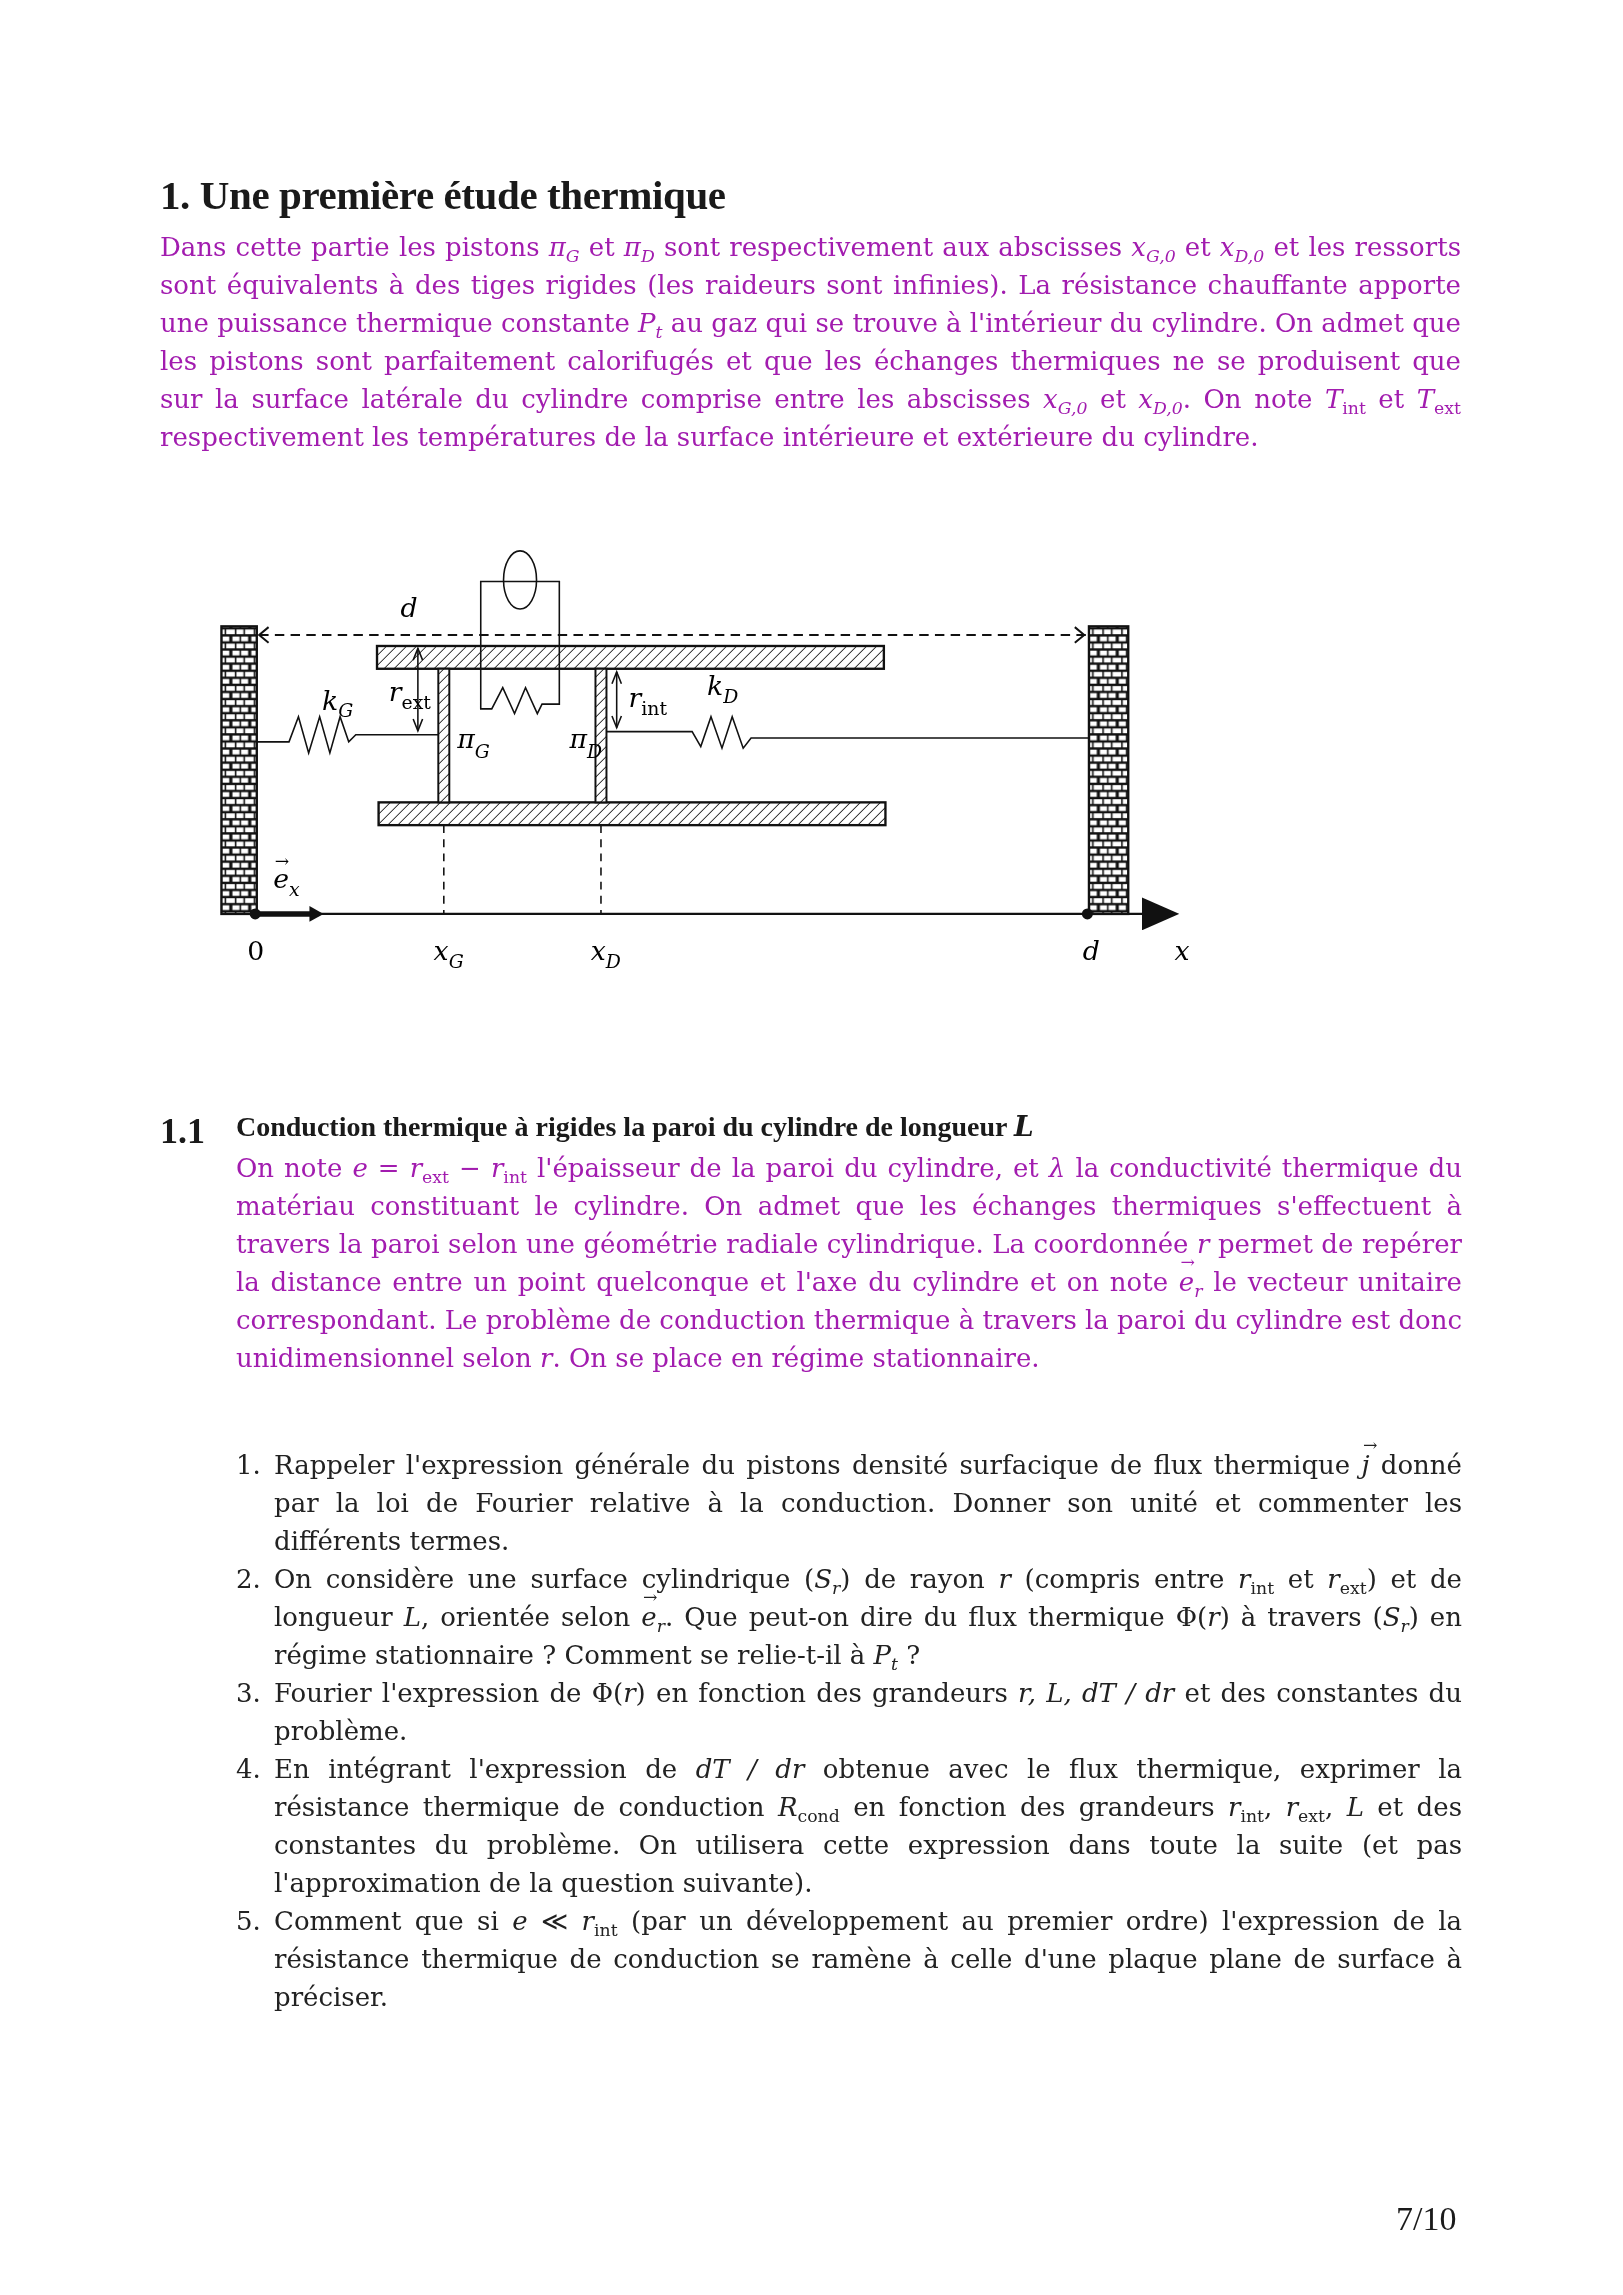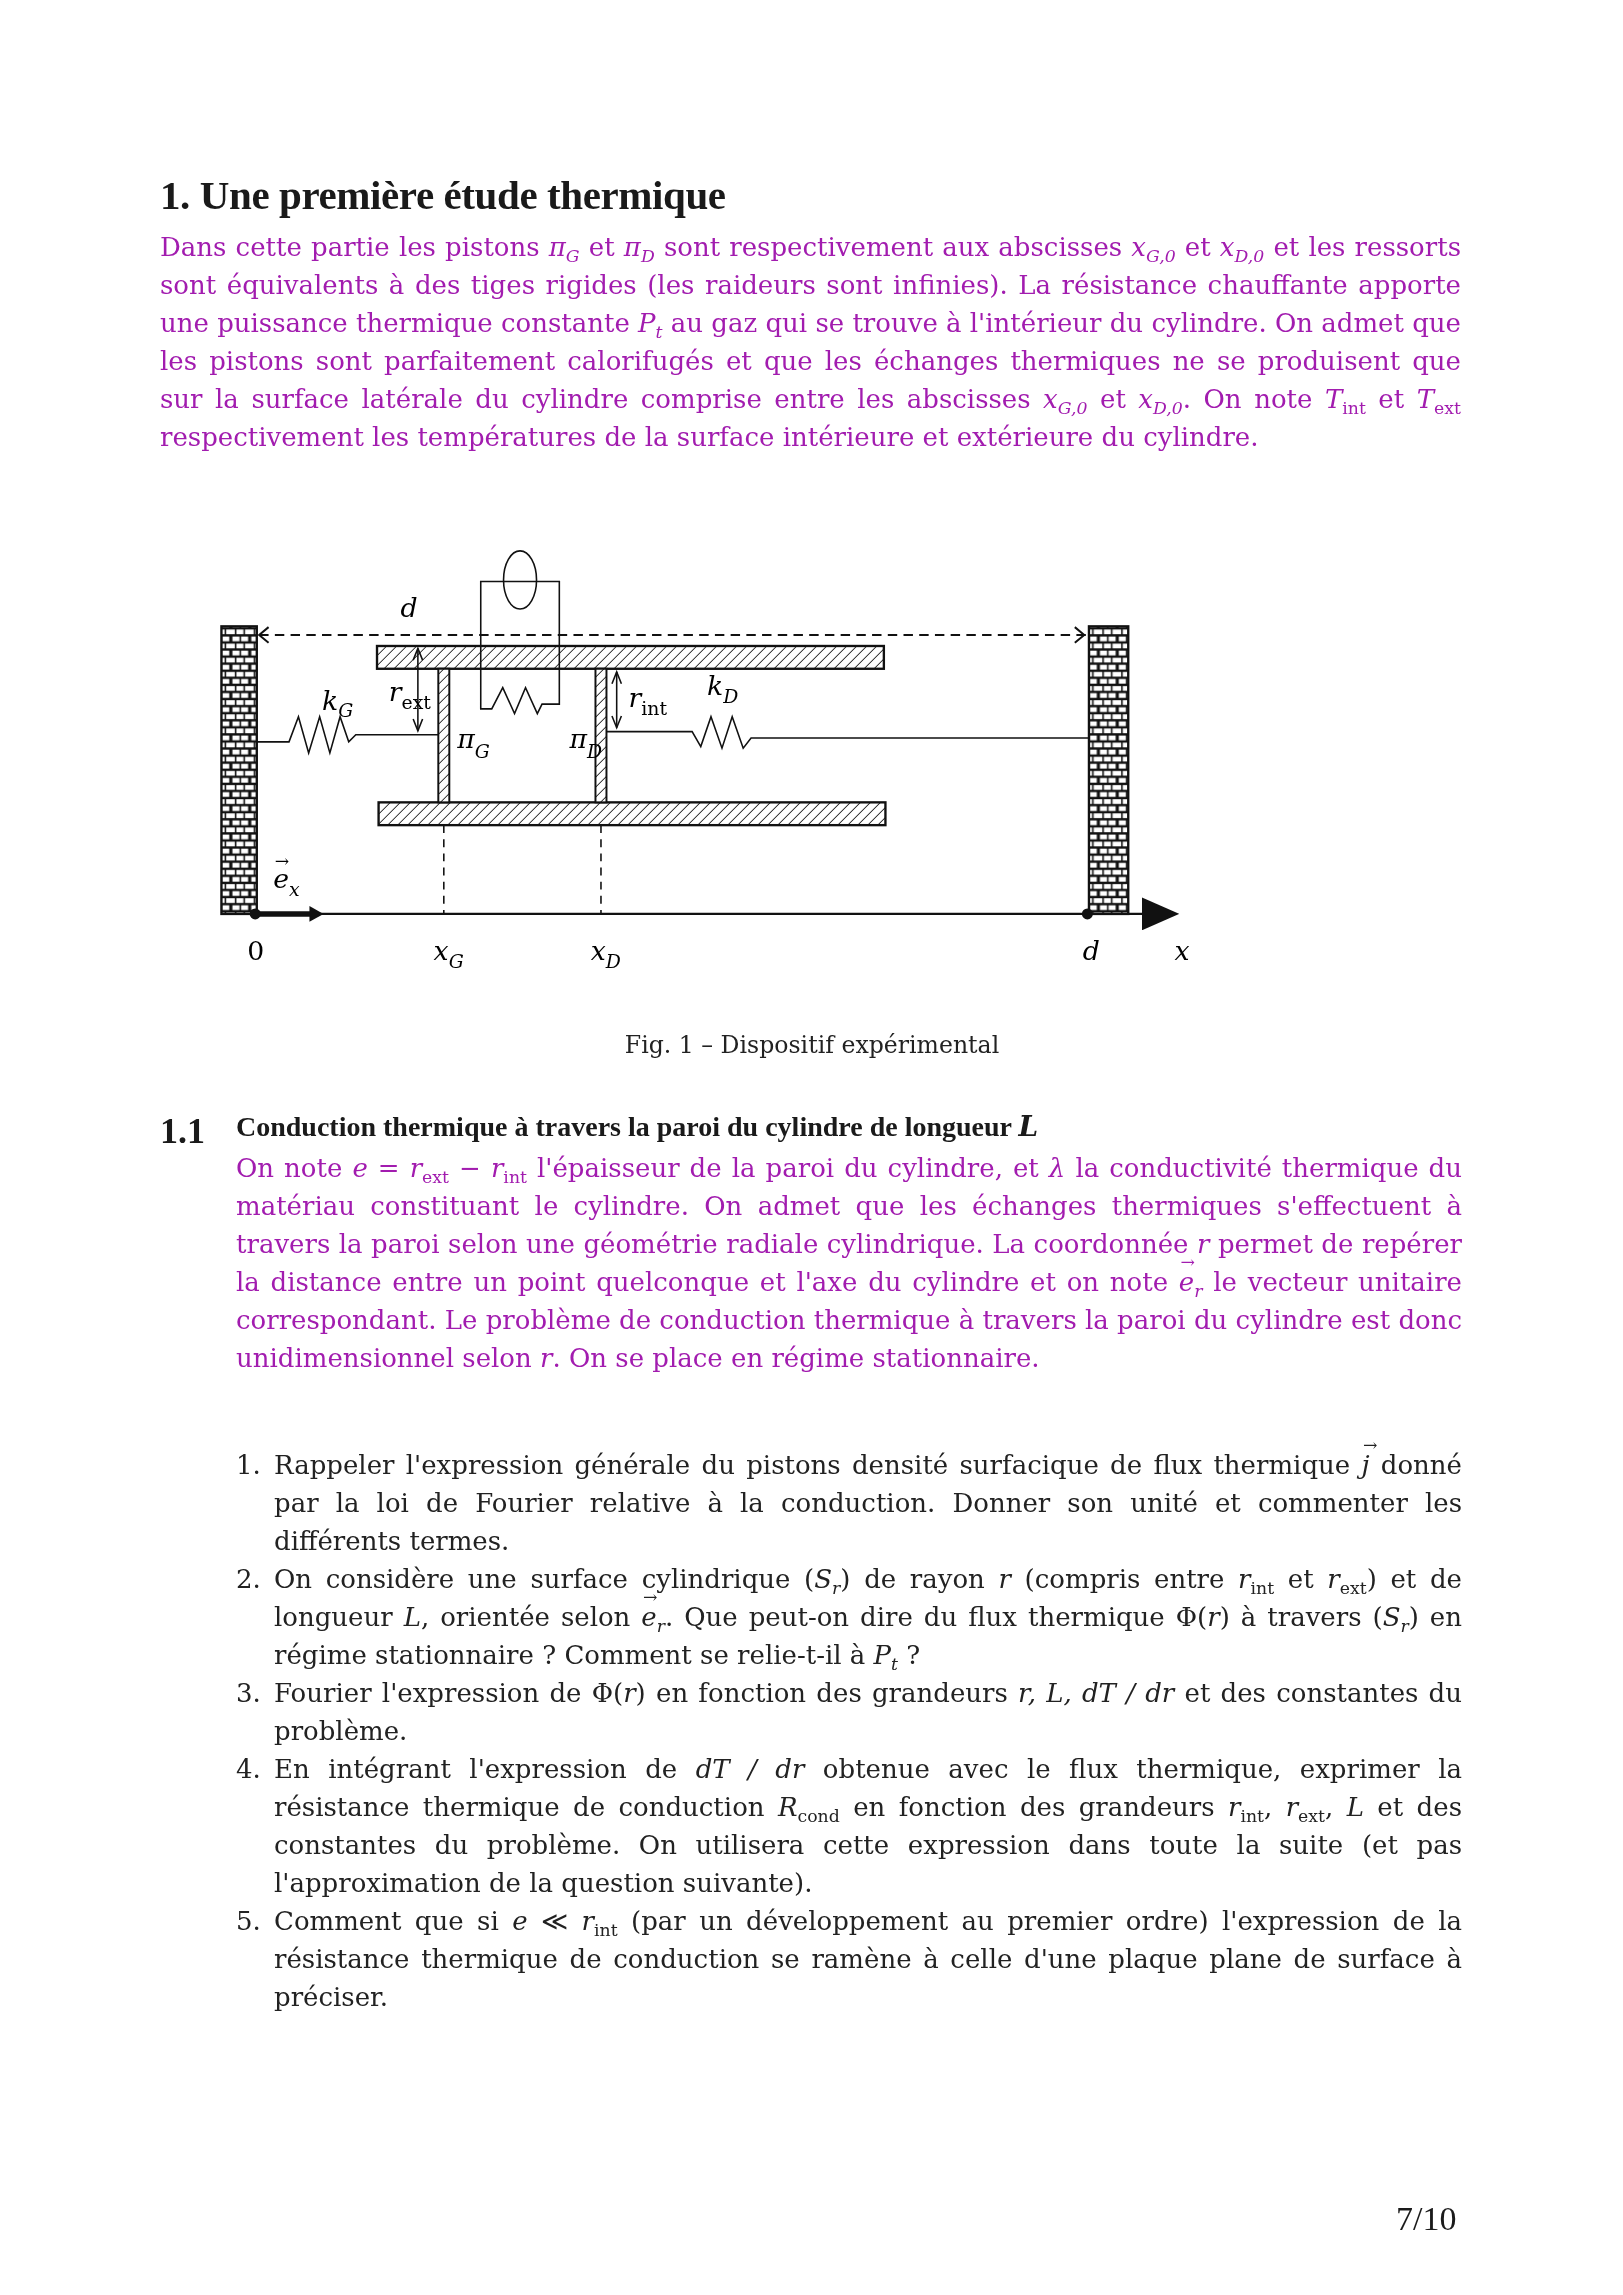--- a/index.html
+++ b/index.html
@@ -110,24 +110,23 @@
     <text x="868" y="85" font-size="34" font-style="italic" transform="translate(-628,0)">d</text>
     <text x="78" y="430" font-size="34" font-style="italic"><tspan>e</tspan><tspan font-size="24" dy="10">x</tspan></text>
     <text x="80" y="403" font-size="22">→</text>
     <text x="45" y="522" font-size="34">0</text>
     <text x="282" y="522" font-size="34" font-style="italic"><tspan>x</tspan><tspan font-size="24" dy="10">G</tspan></text>
     <text x="482" y="522" font-size="34" font-style="italic"><tspan>x</tspan><tspan font-size="24" dy="10">D</tspan></text>
     <text x="1108" y="522" font-size="34" font-style="italic">d</text>
     <text x="1250" y="522" font-size="34" font-style="italic" transform="translate(-25,0)">x</text>
   </svg>
 
-  <div class="caption">Fig. 1 – Dispositif expérimental</div>
 
   <div class="h2num">1.1</div>
-  <div class="h2"><span>Conduction thermique à travers la paroi du cylindre de longueur </span><span class="m">L</span></div>
+  <div class="h2"><span>Conduction thermique à rigides la paroi du cylindre de longueur </span><span class="m">L</span></div>
 
   <div class="para p2"><span>On note </span><span class="m">e</span><span> = </span><span class="m">r</span><sub>ext</sub><span> − </span><span class="m">r</span><sub>int</sub><span> l'épaisseur de la paroi du cylindre, et </span><span class="m">λ</span><span> la conductivité thermique du matériau constituant le cylindre. On admet que les échanges thermiques s'effectuent à travers la paroi selon une géométrie radiale cylindrique. La coordonnée </span><span class="m">r</span><span> permet de repérer la distance entre un point quelconque et l'axe du cylindre et on note </span><span class="vec">e</span><sub class="i">r</sub><span> le vecteur unitaire correspondant. Le problème de conduction thermique à travers la paroi du cylindre est donc unidimensionnel selon </span><span class="m">r</span><span>. On se place en régime stationnaire.</span></div>
 
   <ol class="qlist">
     <li><span class="qnum">1.</span><span>Rappeler l'expression générale du pistons densité surfacique de flux thermique </span><span class="vec">j</span><span> donné par la loi de Fourier relative à la conduction. Donner son unité et commenter les différents termes.</span></li>
     <li><span class="qnum">2.</span><span>On considère une surface cylindrique (</span><span class="m">S</span><sub class="i">r</sub><span>) de rayon </span><span class="m">r</span><span> (compris entre </span><span class="m">r</span><sub>int</sub><span> et </span><span class="m">r</span><sub>ext</sub><span>) et de longueur </span><span class="m">L</span><span>, orientée selon </span><span class="vec">e</span><sub class="i">r</sub><span>. Que peut-on dire du flux thermique Φ(</span><span class="m">r</span><span>) à travers (</span><span class="m">S</span><sub class="i">r</sub><span>) en régime stationnaire ? Comment se relie-t-il à </span><span class="m">P</span><sub class="i">t</sub><span> ?</span></li>
     <li><span class="qnum">3.</span><span>Fourier l'expression de Φ(</span><span class="m">r</span><span>) en fonction des grandeurs </span><span class="m">r, L, dT / dr</span><span> et des constantes du problème.</span></li>
     <li><span class="qnum">4.</span><span>En intégrant l'expression de </span><span class="m">dT / dr</span><span> obtenue avec le flux thermique, exprimer la résistance thermique de conduction </span><span class="m">R</span><sub>cond</sub><span> en fonction des grandeurs </span><span class="m">r</span><sub>int</sub><span>, </span><span class="m">r</span><sub>ext</sub><span>, </span><span class="m">L</span><span> et des constantes du problème. On utilisera cette expression dans toute la suite (et pas l'approximation de la question suivante).</span></li>
     <li><span class="qnum">5.</span><span>Comment que si </span><span class="m">e</span><span> ≪ </span><span class="m">r</span><sub>int</sub><span> (par un développement au premier ordre) l'expression de la résistance thermique de conduction se ramène à celle d'une plaque plane de surface à préciser.</span></li>
   </ol>

